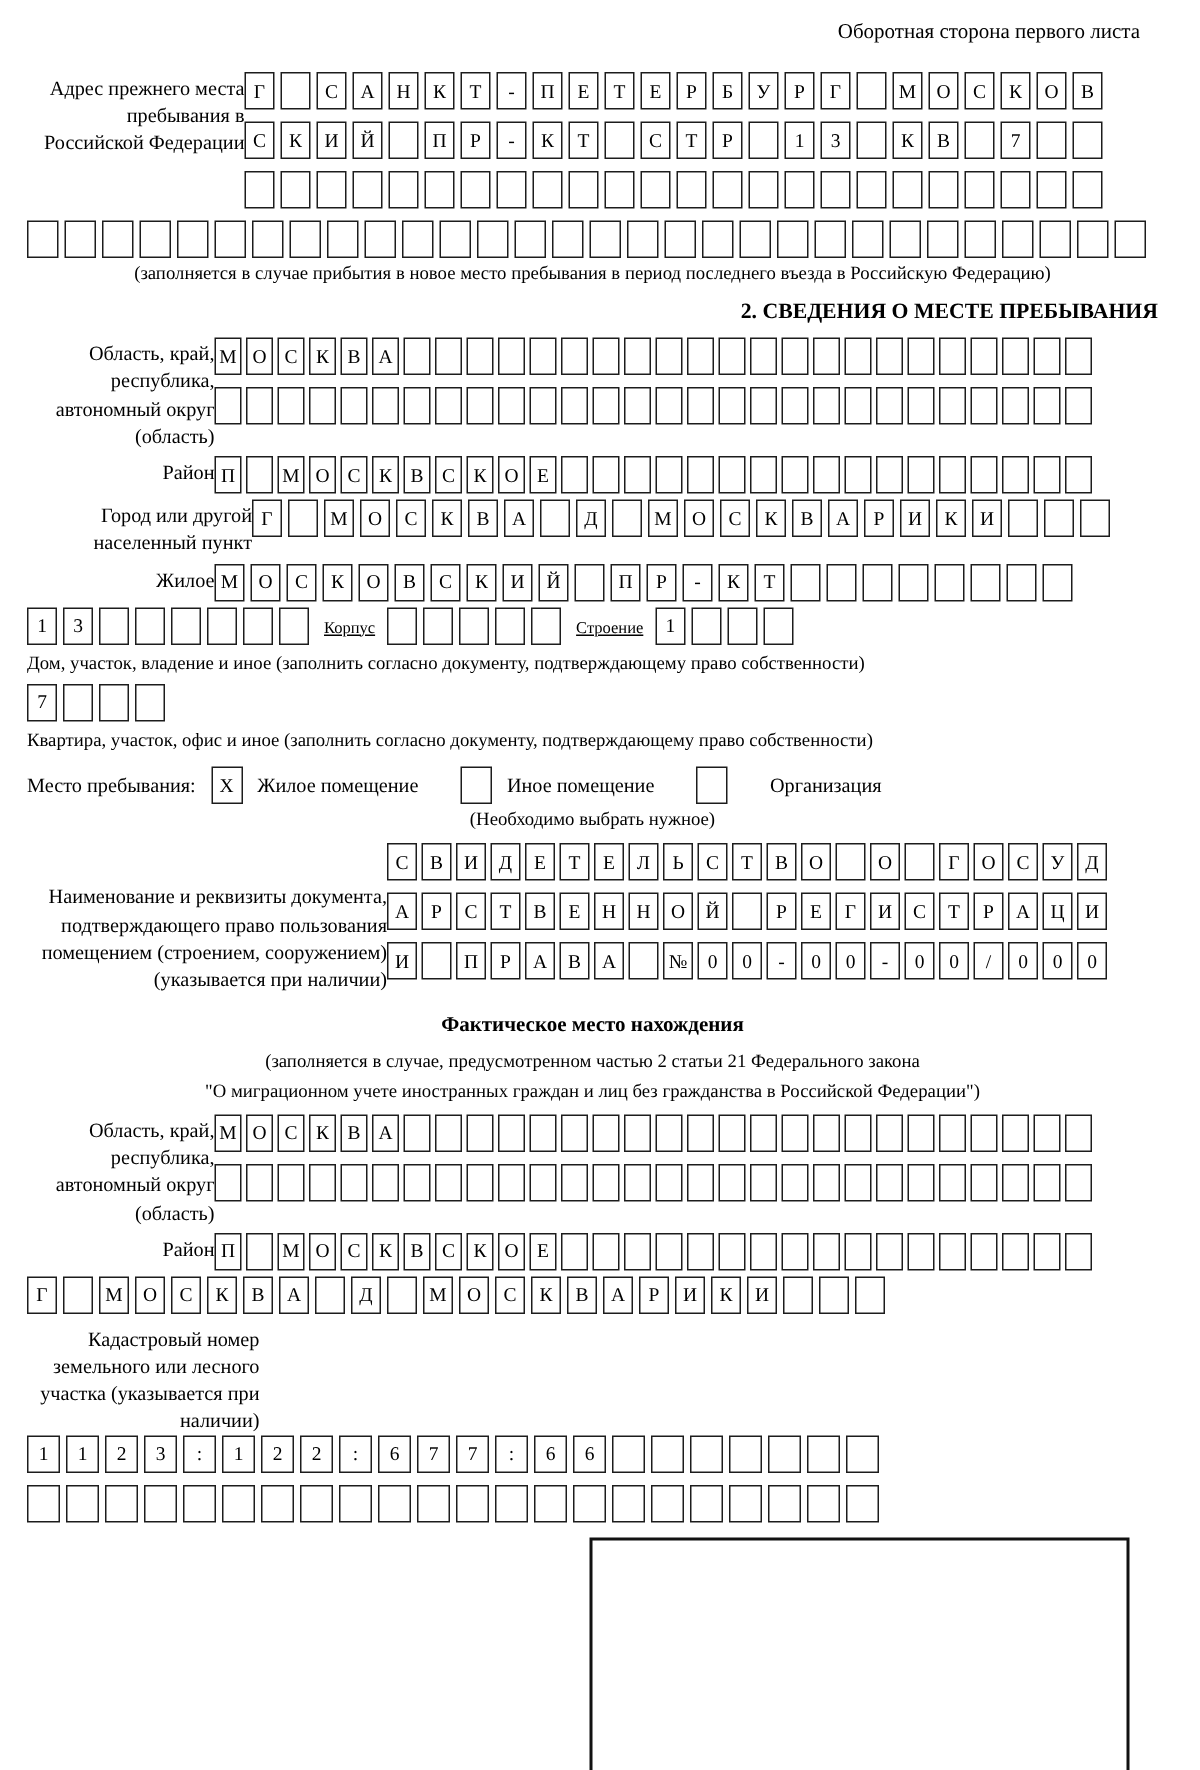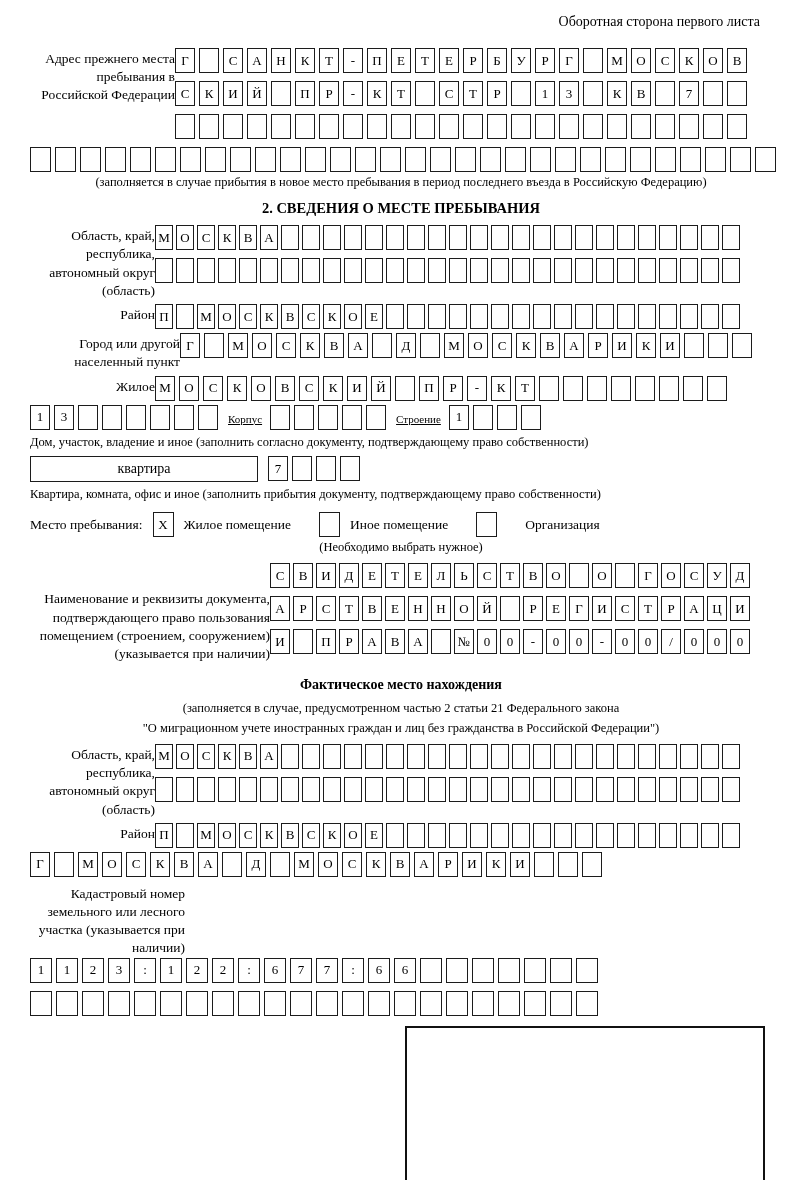--- a/index.html
+++ b/index.html
@@ -1,17 +1,17 @@
 <!DOCTYPE html>
 <html><head>
 <meta charset="utf-8">
 <style>
   html,body { margin:0; padding:0; background:#fff; }
   body { width:800px; height:1180px; font-family:"Liberation Serif","DejaVu Serif",serif; color:#000; }
-  .page { box-sizing:border-box; width:800px; height:1180px; padding:14px 28px 0 30px; position:relative; }
+  .page { box-sizing:border-box; width:800px; height:1180px; padding:14px 28px 0 18px; position:relative; }
 
   .top-note { text-align:right; font-size:14px; padding-right:12px; margin-bottom:18px; }
 
   .frow { display:flex; align-items:flex-start; margin-bottom:4px; }
   .label { font-size:13.5px; line-height:1.35; flex:0 0 auto; padding-top:2px;text-align:right; }
   .lb145 { width:145px; } .lb125 { width:125px; } .lb150 { width:150px; }
   .lb240 { width:240px;margin-top:25px; } .lb155 { width:155px; }
   .rows  { display:flex; flex-direction:column; gap:8px; }
 
   .boxrow { display:flex; }
@@ -21,21 +21,21 @@
   .t28 .cbox { width:18px; margin-right:3px; }
   .t30 .cbox { width:21px; margin-right:4px; }
   .t21 .cbox { width:20px; margin-right:3px; }
   .t22 .cbox { width:22px; margin-right:4px; }
   .t8  .cbox, .t5 .cbox, .t4 .cbox { width:20px; margin-right:4px; }
 
   .fullrow { margin:8px 0 2px 0; }
   .caption { font-size:12.5px; line-height:1.3; }
   .center { text-align:center; }
 
-  h2.sec { font-size:14.5px; text-align:center; margin:10px 0 8px 0; }
+  h2.sec { font-size:14.5px; text-align:right; margin:10px 0 8px 0; }
   h3.sec { font-size:14px; text-align:center; margin:14px 0 6px 0; }
 
   .widebox { box-sizing:border-box; border:1.6px solid #1c1c1c; height:26px; display:flex;
              align-items:center; justify-content:center; font-size:14px; }
   .wb-house { width:165px; margin-right:10px; }
   .wb-apt   { width:228px; margin:0 10px 0 0; }
   .inline-lbl { font-size:11px; padding:3px 8px 0 6px;text-decoration:underline; }
 
   .chk { box-sizing:border-box; border:1.6px solid #1c1c1c; width:21px; height:25px;
          display:inline-flex; align-items:center; justify-content:center; font-size:13px; margin:0 10px; }
@@ -360,29 +360,28 @@
     <div class="boxrow t4">
         <span class="cbox">1</span>
         <span class="cbox"></span>
         <span class="cbox"></span>
         <span class="cbox"></span>
       </div>
   </div>
   <div class="caption mb6">Дом, участок, владение и иное (заполнить согласно документу, подтверждающему право собственности)</div>
 
   <div class="frow" style="align-items:center;">
-    <div class="widebox wb-apt">квартира</div>
     <div class="boxrow t4">
         <span class="cbox">7</span>
         <span class="cbox"></span>
         <span class="cbox"></span>
         <span class="cbox"></span>
       </div>
   </div>
-  <div class="caption mb2">Квартира, комната, офис и иное (заполнить прибытия документу, подтверждающему право собственности)</div>
+  <div class="caption mb2">Квартира, участок, офис и иное (заполнить согласно документу, подтверждающему право собственности)</div>
 
   <div class="stayrow">
     <span>Место пребывания:</span>
     <span class="chk">X</span>
     <span>Жилое помещение</span>
     <span class="chk gap28"></span>
     <span>Иное помещение</span>
     <span class="chk gap28"></span>
     <span style="margin-left:18px;">Организация</span>
   </div>

